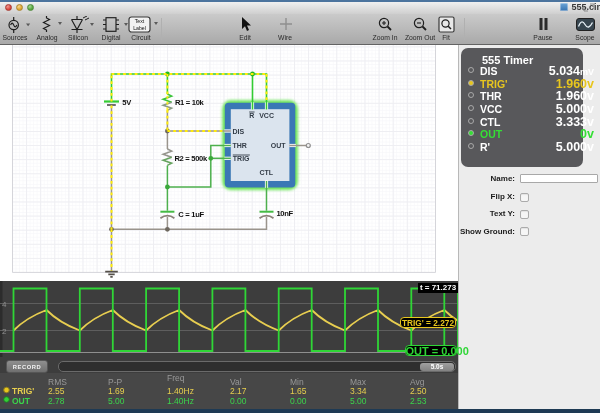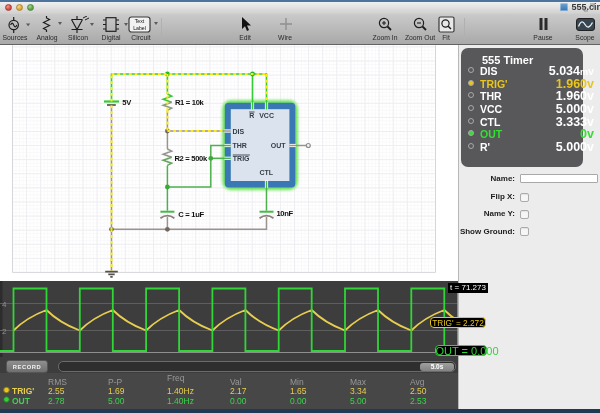--- a/index.html
+++ b/index.html
@@ -34,21 +34,21 @@
 
 #scope { left:0; top:281px; width:458px; height:132px; background:#3d3d3d; }
 #record { position:absolute; left:6px; top:79px; width:42px; height:13px; background:linear-gradient(#8f8f8f,#6f6f6f); border:1px solid #565656; border-radius:3px; color:#f2f2f2; font-size:5.8px; font-weight:bold; text-align:center; line-height:12.5px; letter-spacing:0.6px; }
 #scrub { position:absolute; left:58px; top:80px; width:398px; height:11px; background:#2e2e2e; border:1px solid #6a6a6a; border-radius:5px; }
 #sbtn { position:absolute; right:1px; top:1px; width:34px; height:7.5px; background:linear-gradient(#a0a0a0,#828282); border-radius:3px; color:#fff; font-size:6.5px; font-weight:bold; text-align:center; line-height:8px; }
 #tbl { position:absolute; left:0; top:92px; width:458px; height:36px; background:#474747; font-size:8.5px; }
 .th { position:absolute; color:#989898; }
 .ty { position:absolute; color:#e7ce4e; }
 .tg { position:absolute; color:#3bd44b; }
 #navy { left:0; top:409px; width:600px; height:4px; background:#1e3a54; }
-.vbox { position:absolute; background:#000; font-weight:normal; border-radius:4px; white-space:nowrap;margin-left:30px; }
+.vbox { position:absolute; background:#000; font-weight:bold; border-radius:4px; white-space:nowrap; }
 </style>
 </head>
 <body>
 <div id="win">
 
 <div id="titlebar" class="abs"></div>
 <div id="title" class="abs"><span style="display:inline-block;width:8px;height:8px;background:linear-gradient(#6ea6d8,#3572b0);border-radius:1.5px;vertical-align:-1px;margin-right:3px;box-shadow:inset 0 0 0 1px rgba(255,255,255,.35)"></span>555.cir</div>
 <div class="tl abs" style="left:5px; background:radial-gradient(circle at 35% 30%,#f09a93,#da4840 60%,#b33a32); border:0.5px solid #a83c34;"></div>
 <div class="tl abs" style="left:16px; background:radial-gradient(circle at 35% 30%,#f5d78f,#e0a833 60%,#c28f2c); border:0.5px solid #ad852f;"></div>
 <div class="tl abs" style="left:27px; background:radial-gradient(circle at 35% 30%,#a6d895,#59a83f 60%,#4d8f38); border:0.5px solid #508b3c;"></div>
@@ -315,21 +315,21 @@
     <div class="irow" style="top:93px">
           <span class="irad"></span>
           <span class="ilab">R'</span>
           <span class="ival">5.000v</span>
         </div>
   </div>
   <div class="plab" style="left:-24px;top:129px">Name:</div>
   <input class="abs" style="left: 61px; top: 129px; width: 78px; height: 9px; border: 1px solid rgb(168, 168, 168); border-radius: 1px; background: rgb(255, 255, 255);">
   <div class="plab" style="left:-24px;top:147px">Flip X:</div>
   <div class="pcheck" style="left:61px;top:148px"></div>
-  <div class="plab" style="left:-24px;top:163.5px">Name Y:</div>
+  <div class="plab" style="left:-24px;top:163.5px">Text Y:</div>
   <div class="pcheck" style="left:61px;top:165px"></div>
   <div class="plab" style="left:-24px;top:182px">Show Ground:</div>
   <div class="pcheck" style="left:61px;top:182px"></div>
 </div>
 
 <div id="scope" class="abs">
   <svg width="458" height="132" viewBox="0 281 458 132" style="position:absolute;left:0;top:0">
     <rect x="0" y="281" width="458" height="76" fill="#3d3d3d"></rect>
     <rect x="0" y="281" width="2.5" height="76" fill="#2c2c2c"></rect>
     <path d="M0 303.5 H458" stroke="#5e5e5e" stroke-width="1"></path>

